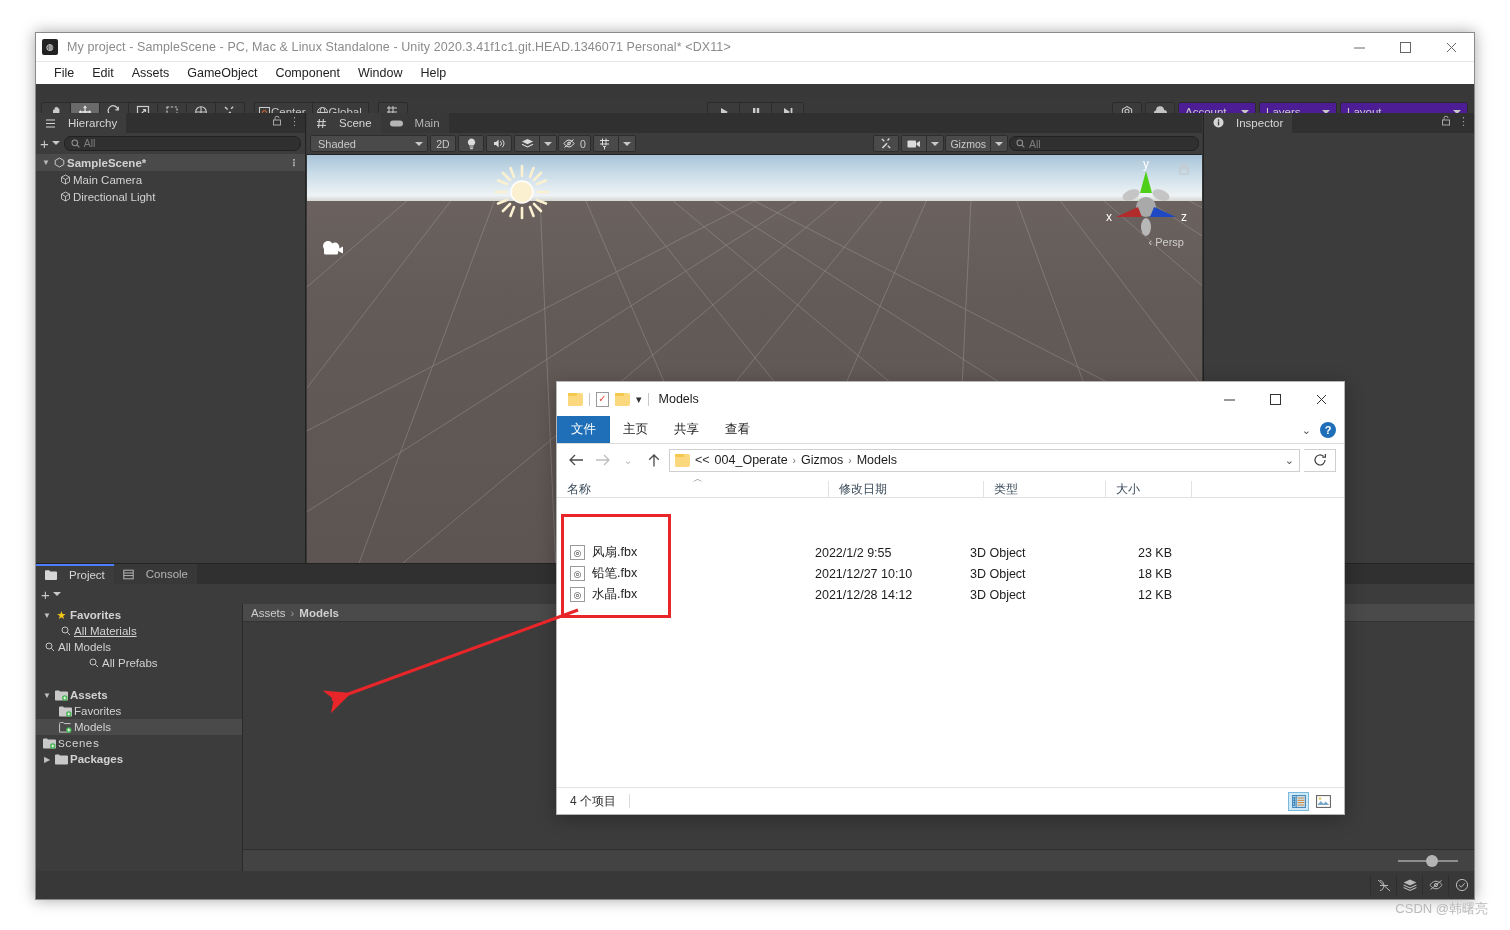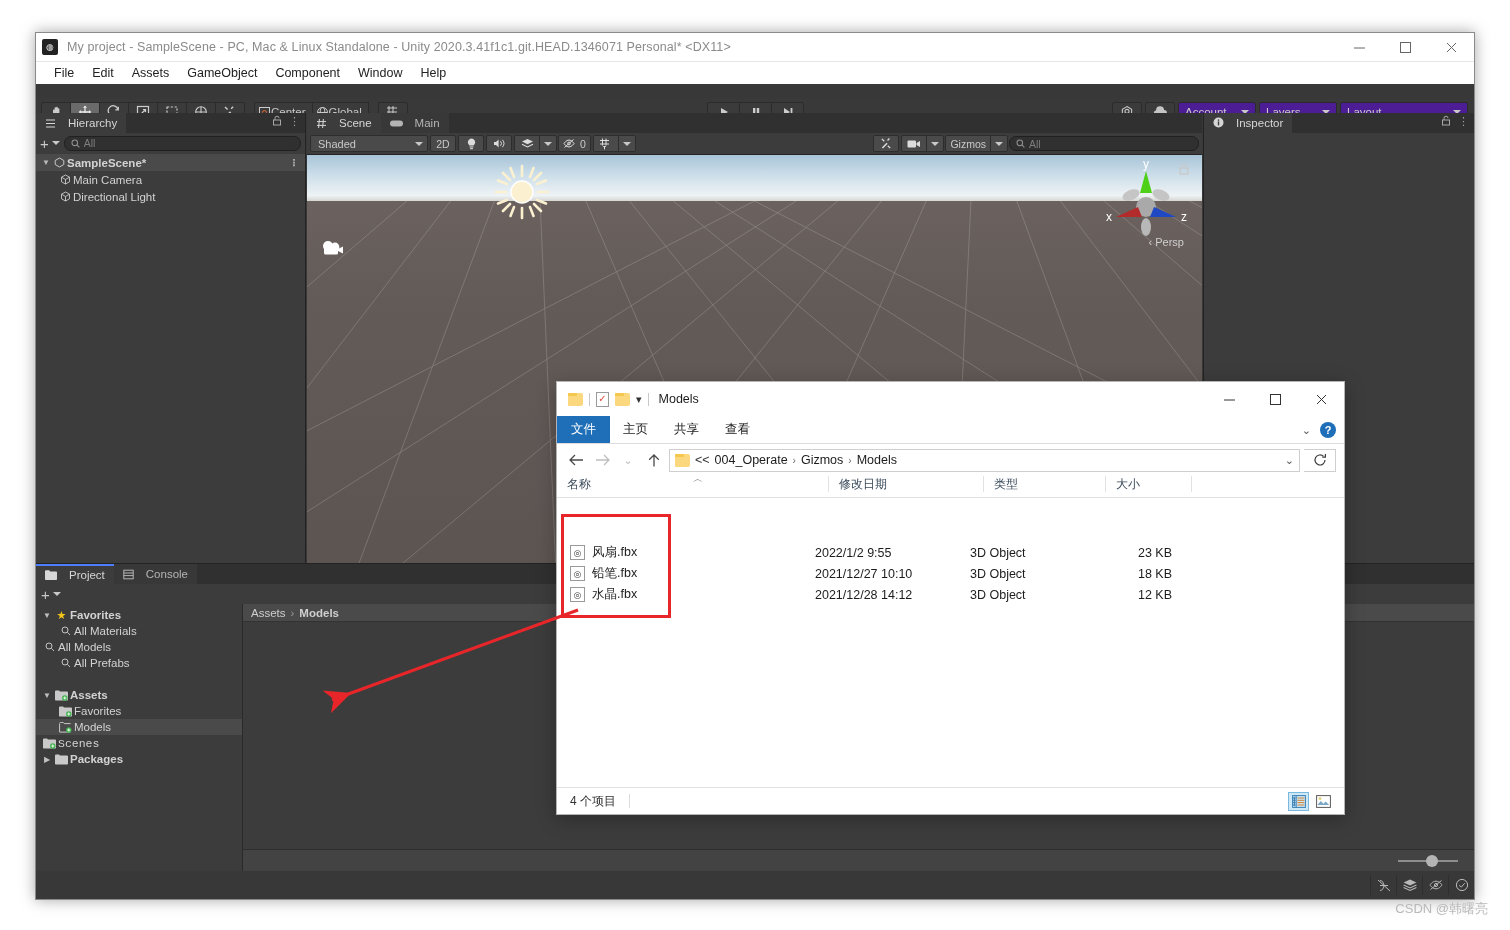--- a/index.html
+++ b/index.html
@@ -169,21 +169,21 @@
   .navbar{height:32px;display:flex;align-items:center;padding:0 8px;gap:4px;background:#fff;}
   .nav-ic{width:22px;height:24px;display:flex;align-items:center;justify-content:center;color:#4b4b4b;}
   .nav-ic.dim{color:#bdbdbd;}
   .addr{
     flex:1;height:23px;border:1px solid #cfcfcf;background:#fff;display:flex;align-items:center;
     padding:0 5px;gap:5px;font-size:12.5px;color:#1c1c1c;
   }
   .addr .sep{color:#6d6d6d;font-size:10px;}
   .refresh{width:32px;height:23px;border:1px solid #cfcfcf;border-left:none;display:flex;align-items:center;justify-content:center;color:#3c3c3c;}
   .srch{width:252px;height:23px;border:1px solid #cfcfcf;margin-left:6px;display:flex;align-items:center;padding:0 7px;gap:7px;font-size:12.5px;color:#6d6d6d;}
-  .colhdr{height:22px;display:flex;align-items:flex-start;border-bottom:1px solid #e2e2e2;font-size:12px;color:#3a4a5a;position:relative;}
+  .colhdr{height:22px;display:flex;align-items:flex-end;border-bottom:1px solid #e2e2e2;font-size:12px;color:#3a4a5a;position:relative;}
   .colhdr .ch{padding-left:10px;border-left:1px solid #e2e2e2;height:16px;display:flex;align-items:center;}
   .colhdr .ch:first-child{border-left:none;}
   .sortmark{position:absolute;left:136px;top:-4px;color:#5a5a5a;font-size:10px;}
   .filelist{position:absolute;left:0;right:0;top:160px;bottom:33px;background:#fff;}
   .frow{height:21px;display:flex;align-items:center;font-size:12.5px;color:#1c1c1c;}
   .fname{width:258px;display:flex;align-items:center;gap:7px;padding-left:13px;}
   .fdate{width:155px;}
   .ftype{width:122px;}
   .fsize{width:80px;text-align:right;}
   .ficon{width:15px;height:15px;border:1px solid #9a9a9a;background:#fff;display:flex;align-items:center;justify-content:center;font-size:9px;color:#444;}
@@ -641,39 +641,39 @@
         <div class="proj-toolbar">
           <span class="plus-btn">+<span class="caret" style="margin-left:3px;border-top-color:#c8c8c8;"></span></span>
         </div>
         <div class="proj-main">
           <div class="proj-tree">
             <div class="prow bold">
               <span class="tw">▼</span>
               <span class="ic" style="color:#f5c518;font-size:11px;">★</span>
               <span>Favorites</span>
             </div>
-            <div class="prow" style="padding-left:21px;">
+            <div class="prow" style="padding-left:21px;text-decoration:underline;">
               <span class="ic">
                 <svg width="10" height="10" viewBox="0 0 10 10" fill="none" stroke="#c3c3c3" stroke-width="1">
                     <circle cx="4" cy="4" r="3"></circle>
                     <path d="M6.3 6.3L9 9"></path>
                   </svg>
               </span>
               <span>All Materials</span>
             </div>
             <div class="prow" style="">
               <span class="ic">
                 <svg width="10" height="10" viewBox="0 0 10 10" fill="none" stroke="#c3c3c3" stroke-width="1">
                     <circle cx="4" cy="4" r="3"></circle>
                     <path d="M6.3 6.3L9 9"></path>
                   </svg>
               </span>
               <span>All Models</span>
             </div>
-            <div class="prow" style="padding-left:21px;">
+            <div class="prow" style="padding-left:21px;margin-left:28px;">
               <span class="ic">
                 <svg width="10" height="10" viewBox="0 0 10 10" fill="none" stroke="#c3c3c3" stroke-width="1">
                     <circle cx="4" cy="4" r="3"></circle>
                     <path d="M6.3 6.3L9 9"></path>
                   </svg>
               </span>
               <span>All Prefabs</span>
             </div>
             <div class="prow">&nbsp;</div>
             <div class="prow bold">

